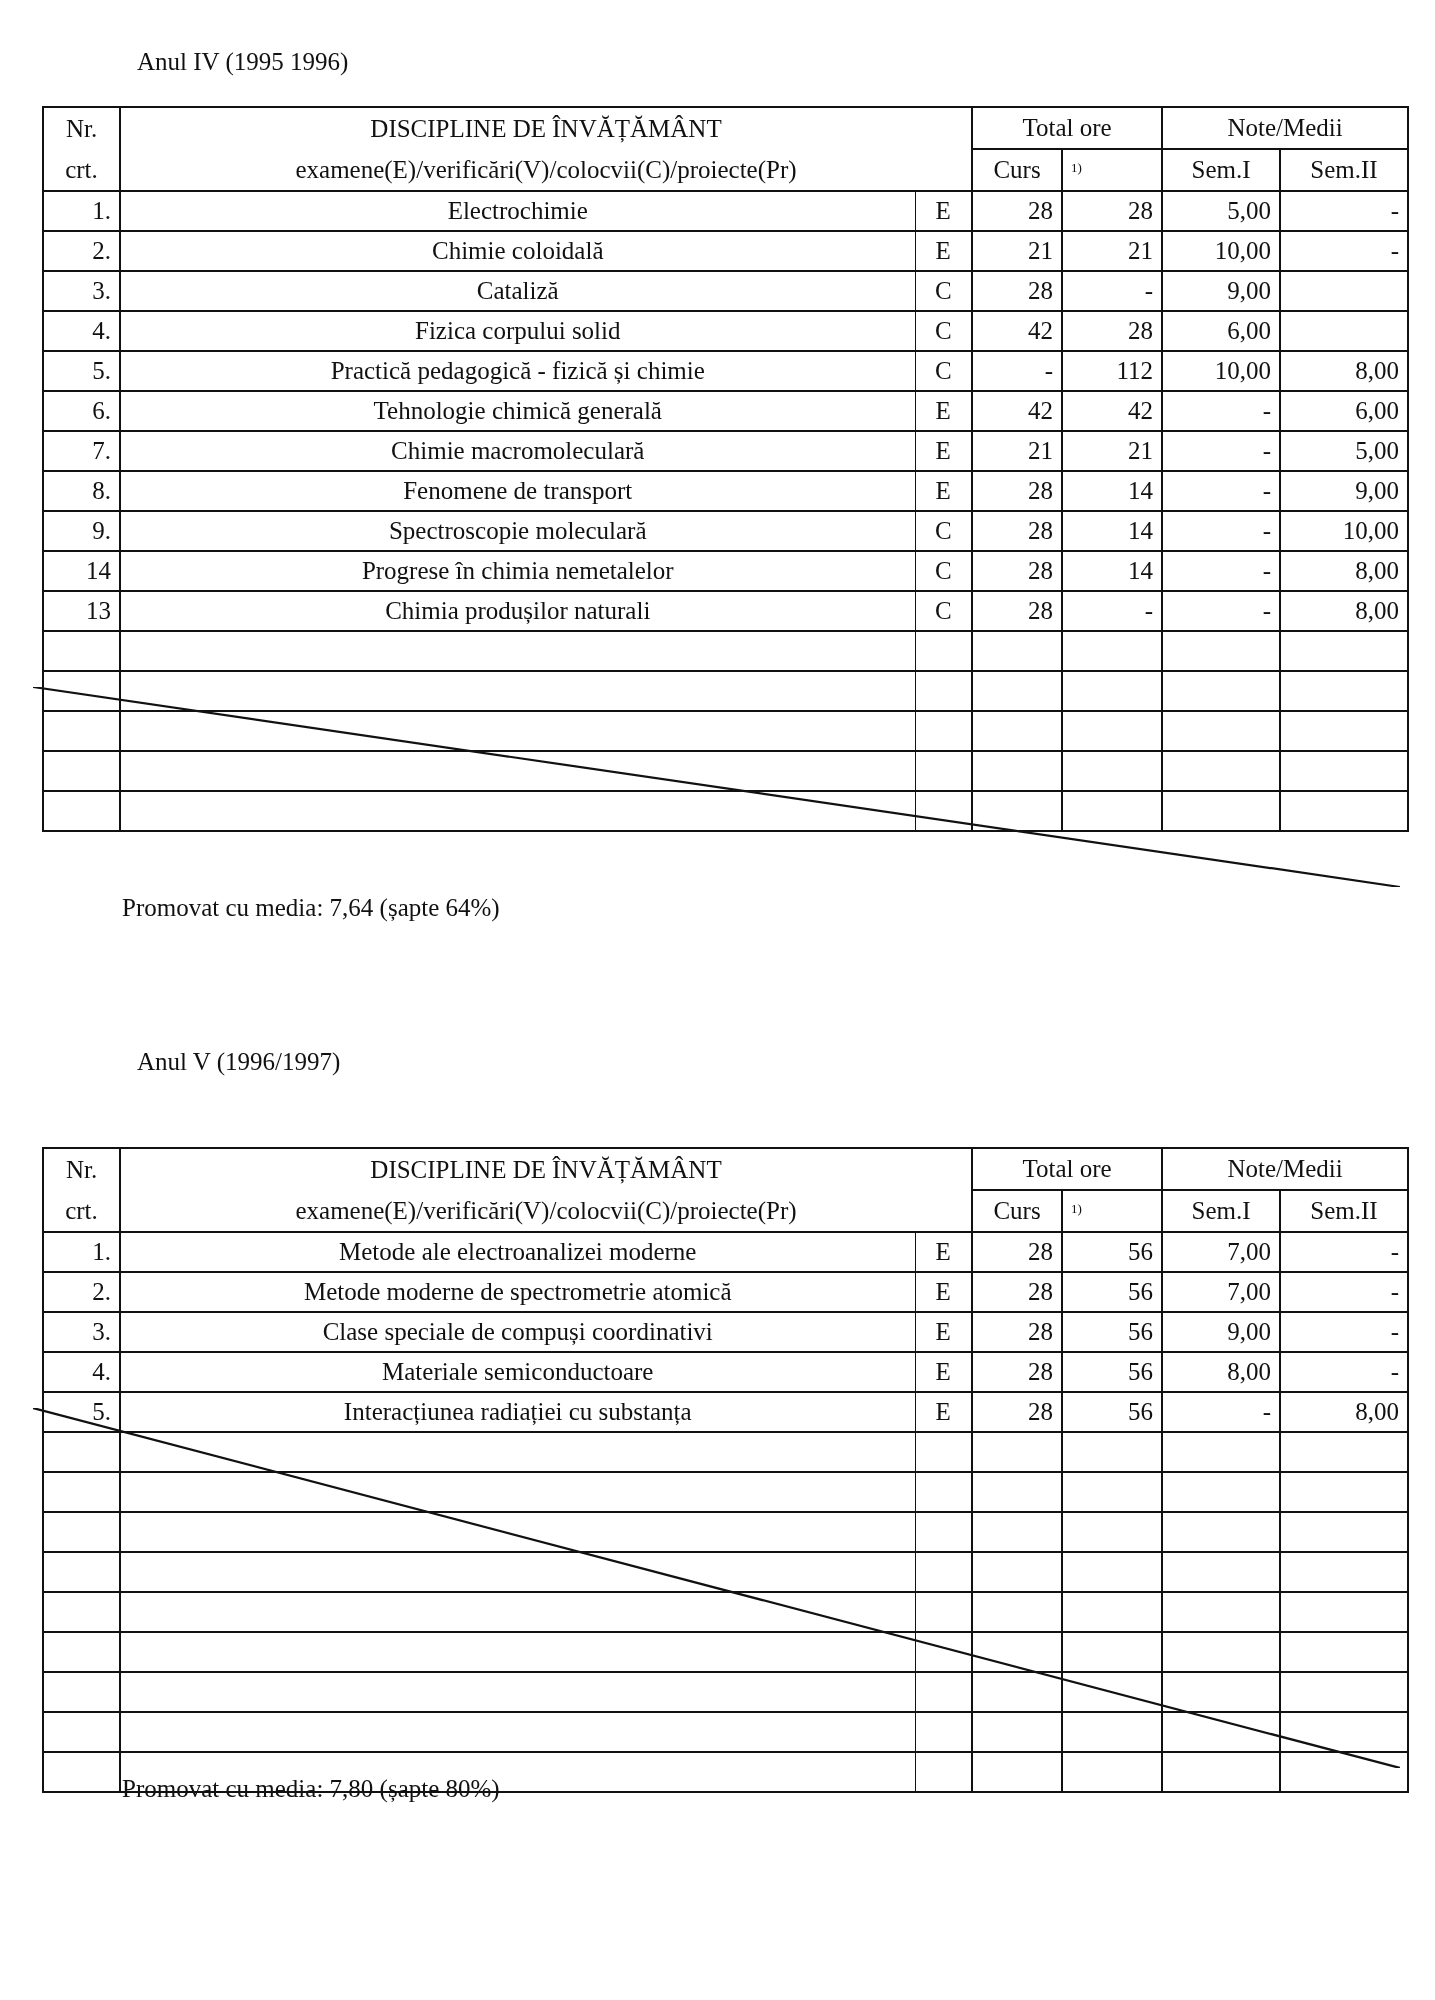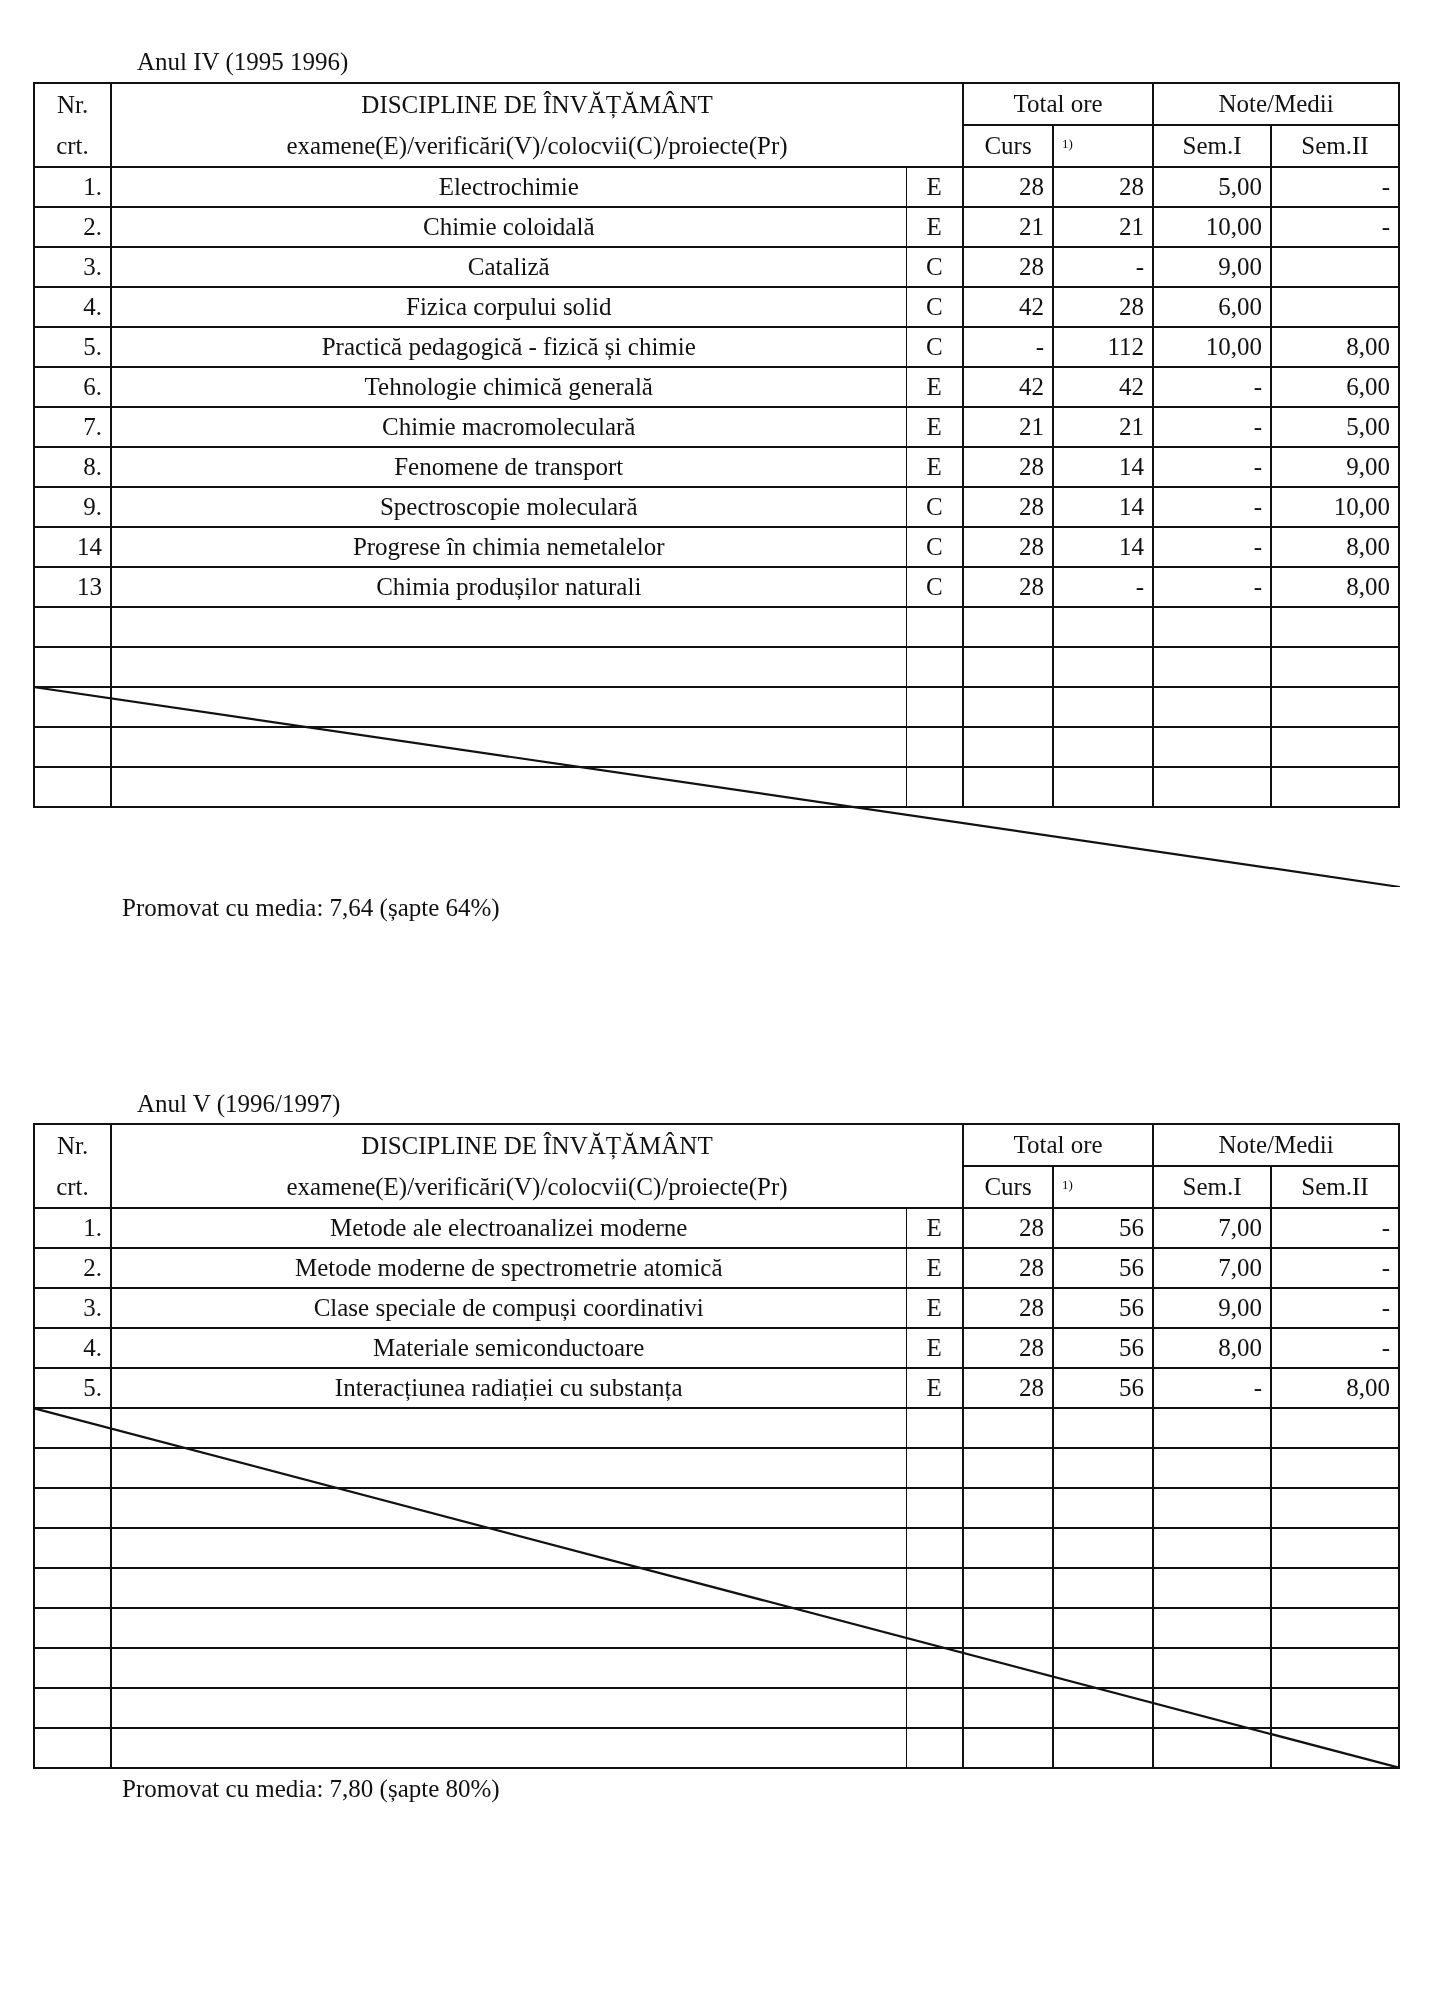--- a/index.html
+++ b/index.html
@@ -1,21 +1,21 @@
 <!DOCTYPE html>
 <html><head>
 <meta charset="utf-8">
 <style>
   html, body { margin:0; padding:0; background:#ffffff; }
   body { width:1435px; height:2000px; position:relative; overflow:hidden;
          font-family:"Liberation Serif", "DejaVu Serif", serif; color:#111; }
   .year-title { position:absolute; left:137px; font-size:25px; line-height:28px; }
   .footer-text { position:absolute; left:122px; font-size:25px; line-height:28px; }
-  .grade-table { position:absolute; left:33px; width:1365px; border-collapse:collapse;
-                 table-layout:fixed; }
+  .grade-table { position:absolute; left:42px; width:1365px; border-collapse:collapse;
+                 table-layout:fixed;margin-top:24px; }
   .grade-table td, .grade-table th { border:2px solid #111; padding:0 8px; font-weight:normal;
                  font-size:25px; white-space:nowrap; overflow:hidden; }
   .grade-table th { text-align:center; height:40px; line-height:38px; }
   .grade-table td { height:38px; line-height:36px; }
   .c-nr { text-align:right; }
   .c-name { text-align:center; border-right:1px solid #111 !important; }
   .c-type { text-align:center; border-left:1px solid #111 !important; }
   .c-num { text-align:right; }
   .sup { font-size:13px; vertical-align:top; position:relative; top:-2px; }
   .th-sup { text-align:left !important; }
@@ -199,21 +199,21 @@
         <td class="c-num">&nbsp;</td>
       </tr>
     </tbody>
 </table>
 <svg class="strike" id="strike-0" width="1367.03125" height="200" style="left: 33px; top: 687px;">
     <line x1="0" y1="0" x2="1367.03125" y2="200"></line>
   </svg>
 
 <div class="footer-text" id="footer-0" style="top: 894px;">Promovat cu media: 7,64 (șapte 64%)</div>
 
-<div class="year-title" style="top:1090px;">Anul V (1996/1997)</div>
+<div class="year-title" style="top:1048px;">Anul V (1996/1997)</div>
 
 <table class="grade-table" id="table-1" style="top:1123px;">
   <colgroup>
     <col style="width:77px">
       <col style="width:795px">
       <col style="width:57px">
     <col style="width:90px">
       <col style="width:100px">
       <col style="width:118px">
       <col style="width:128px">

